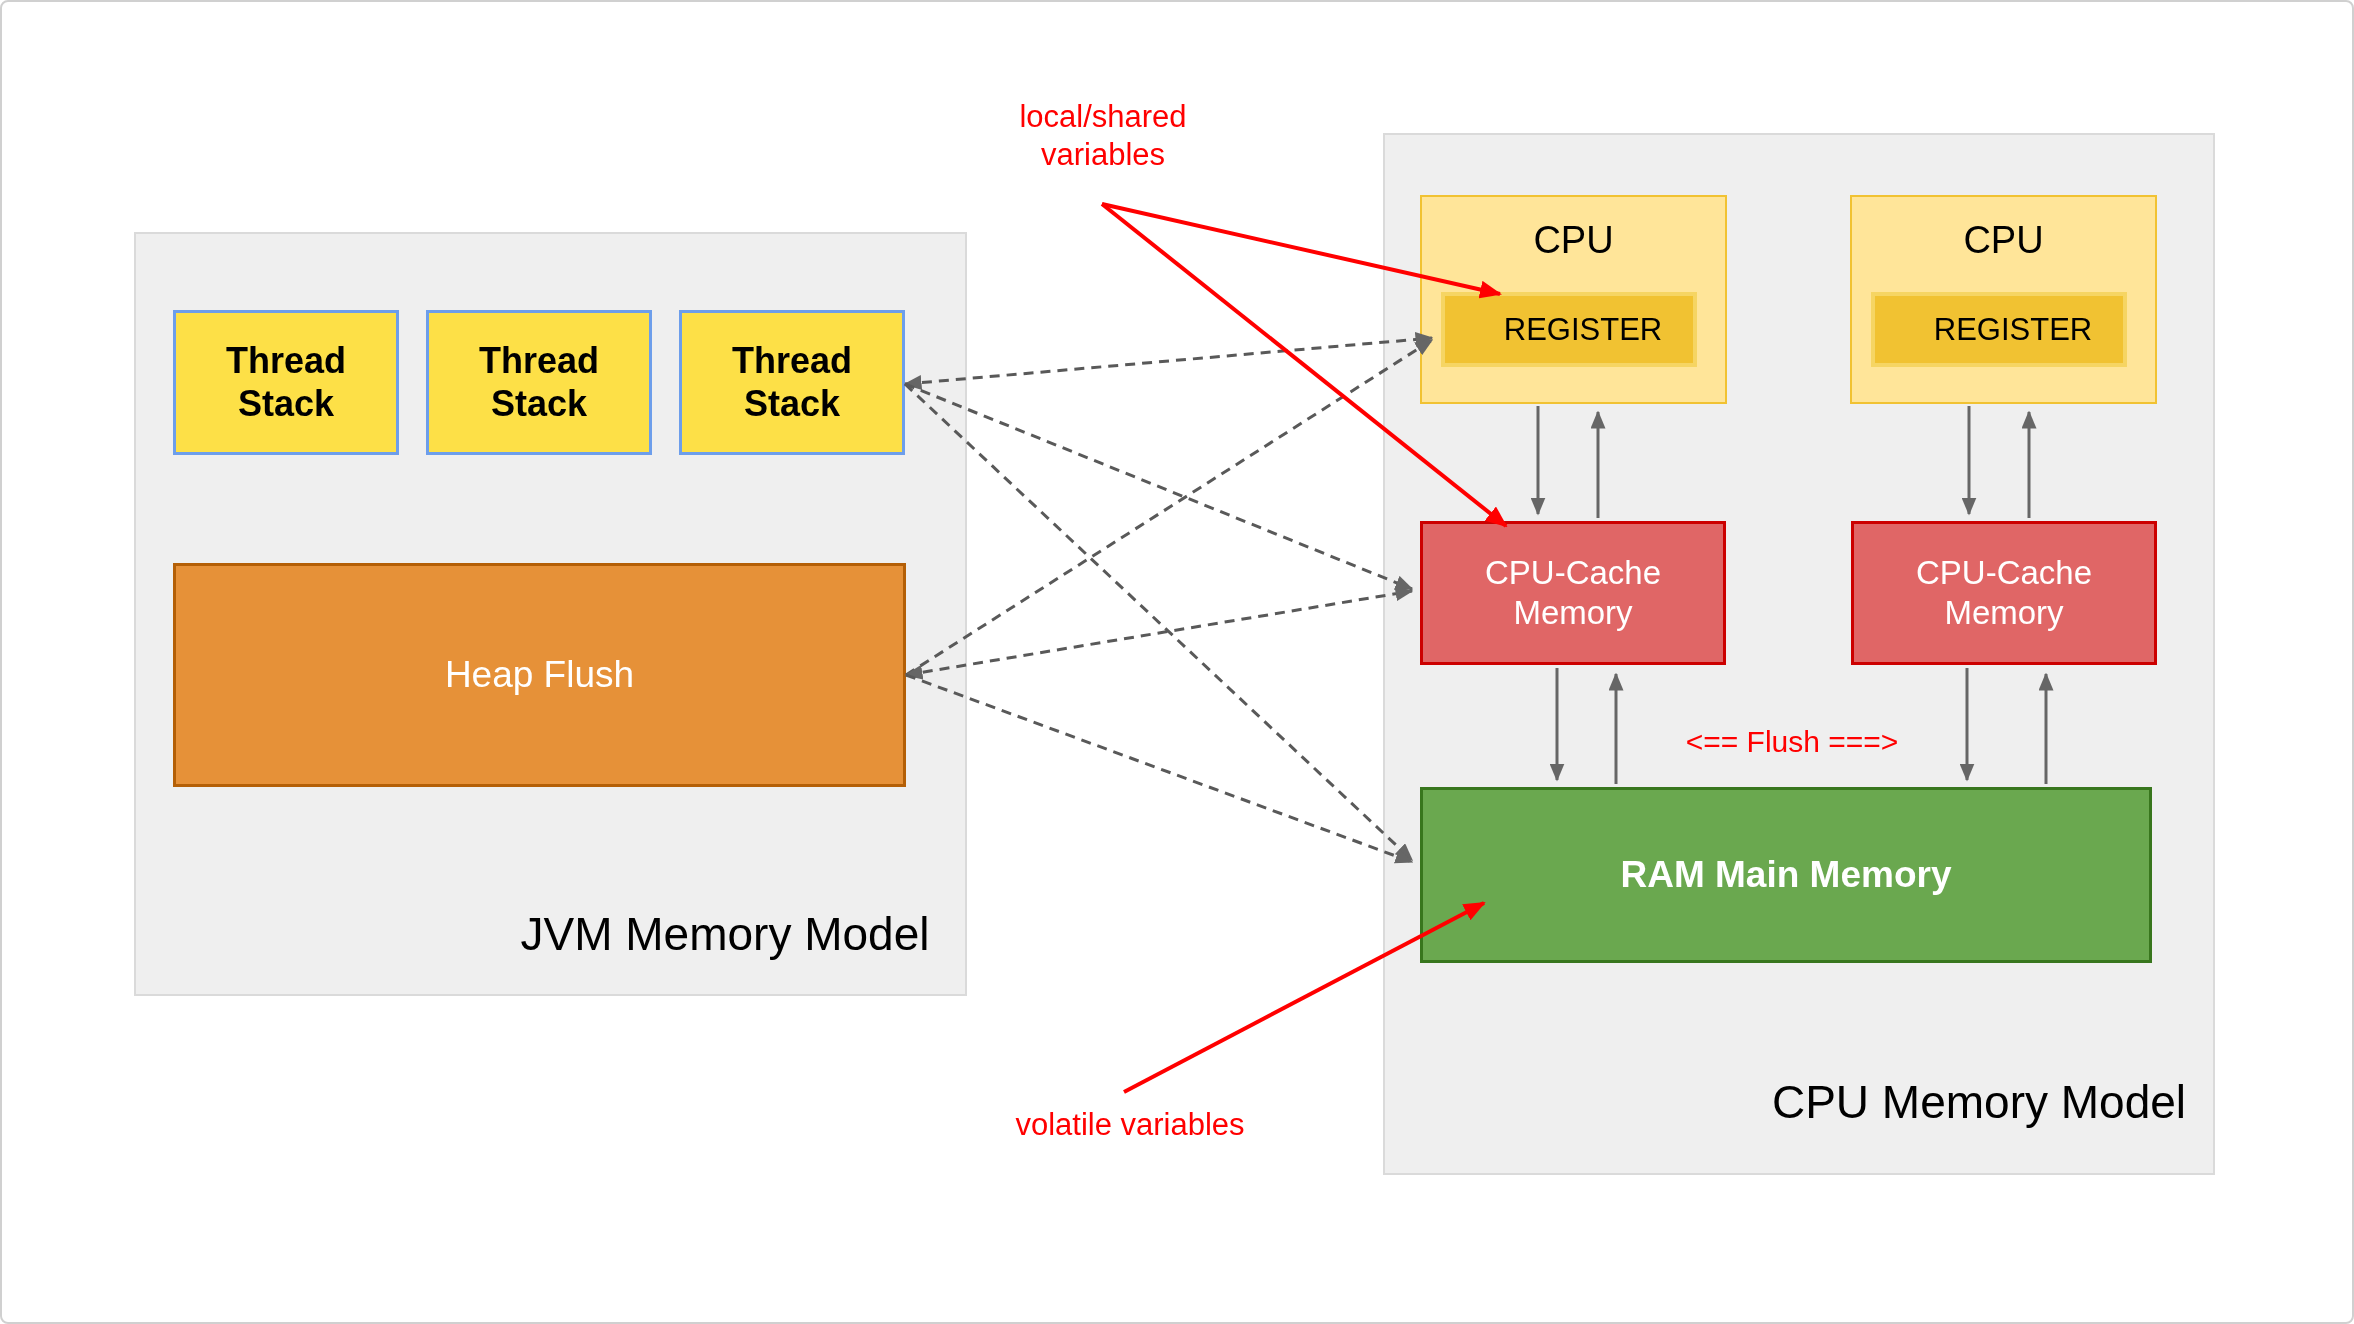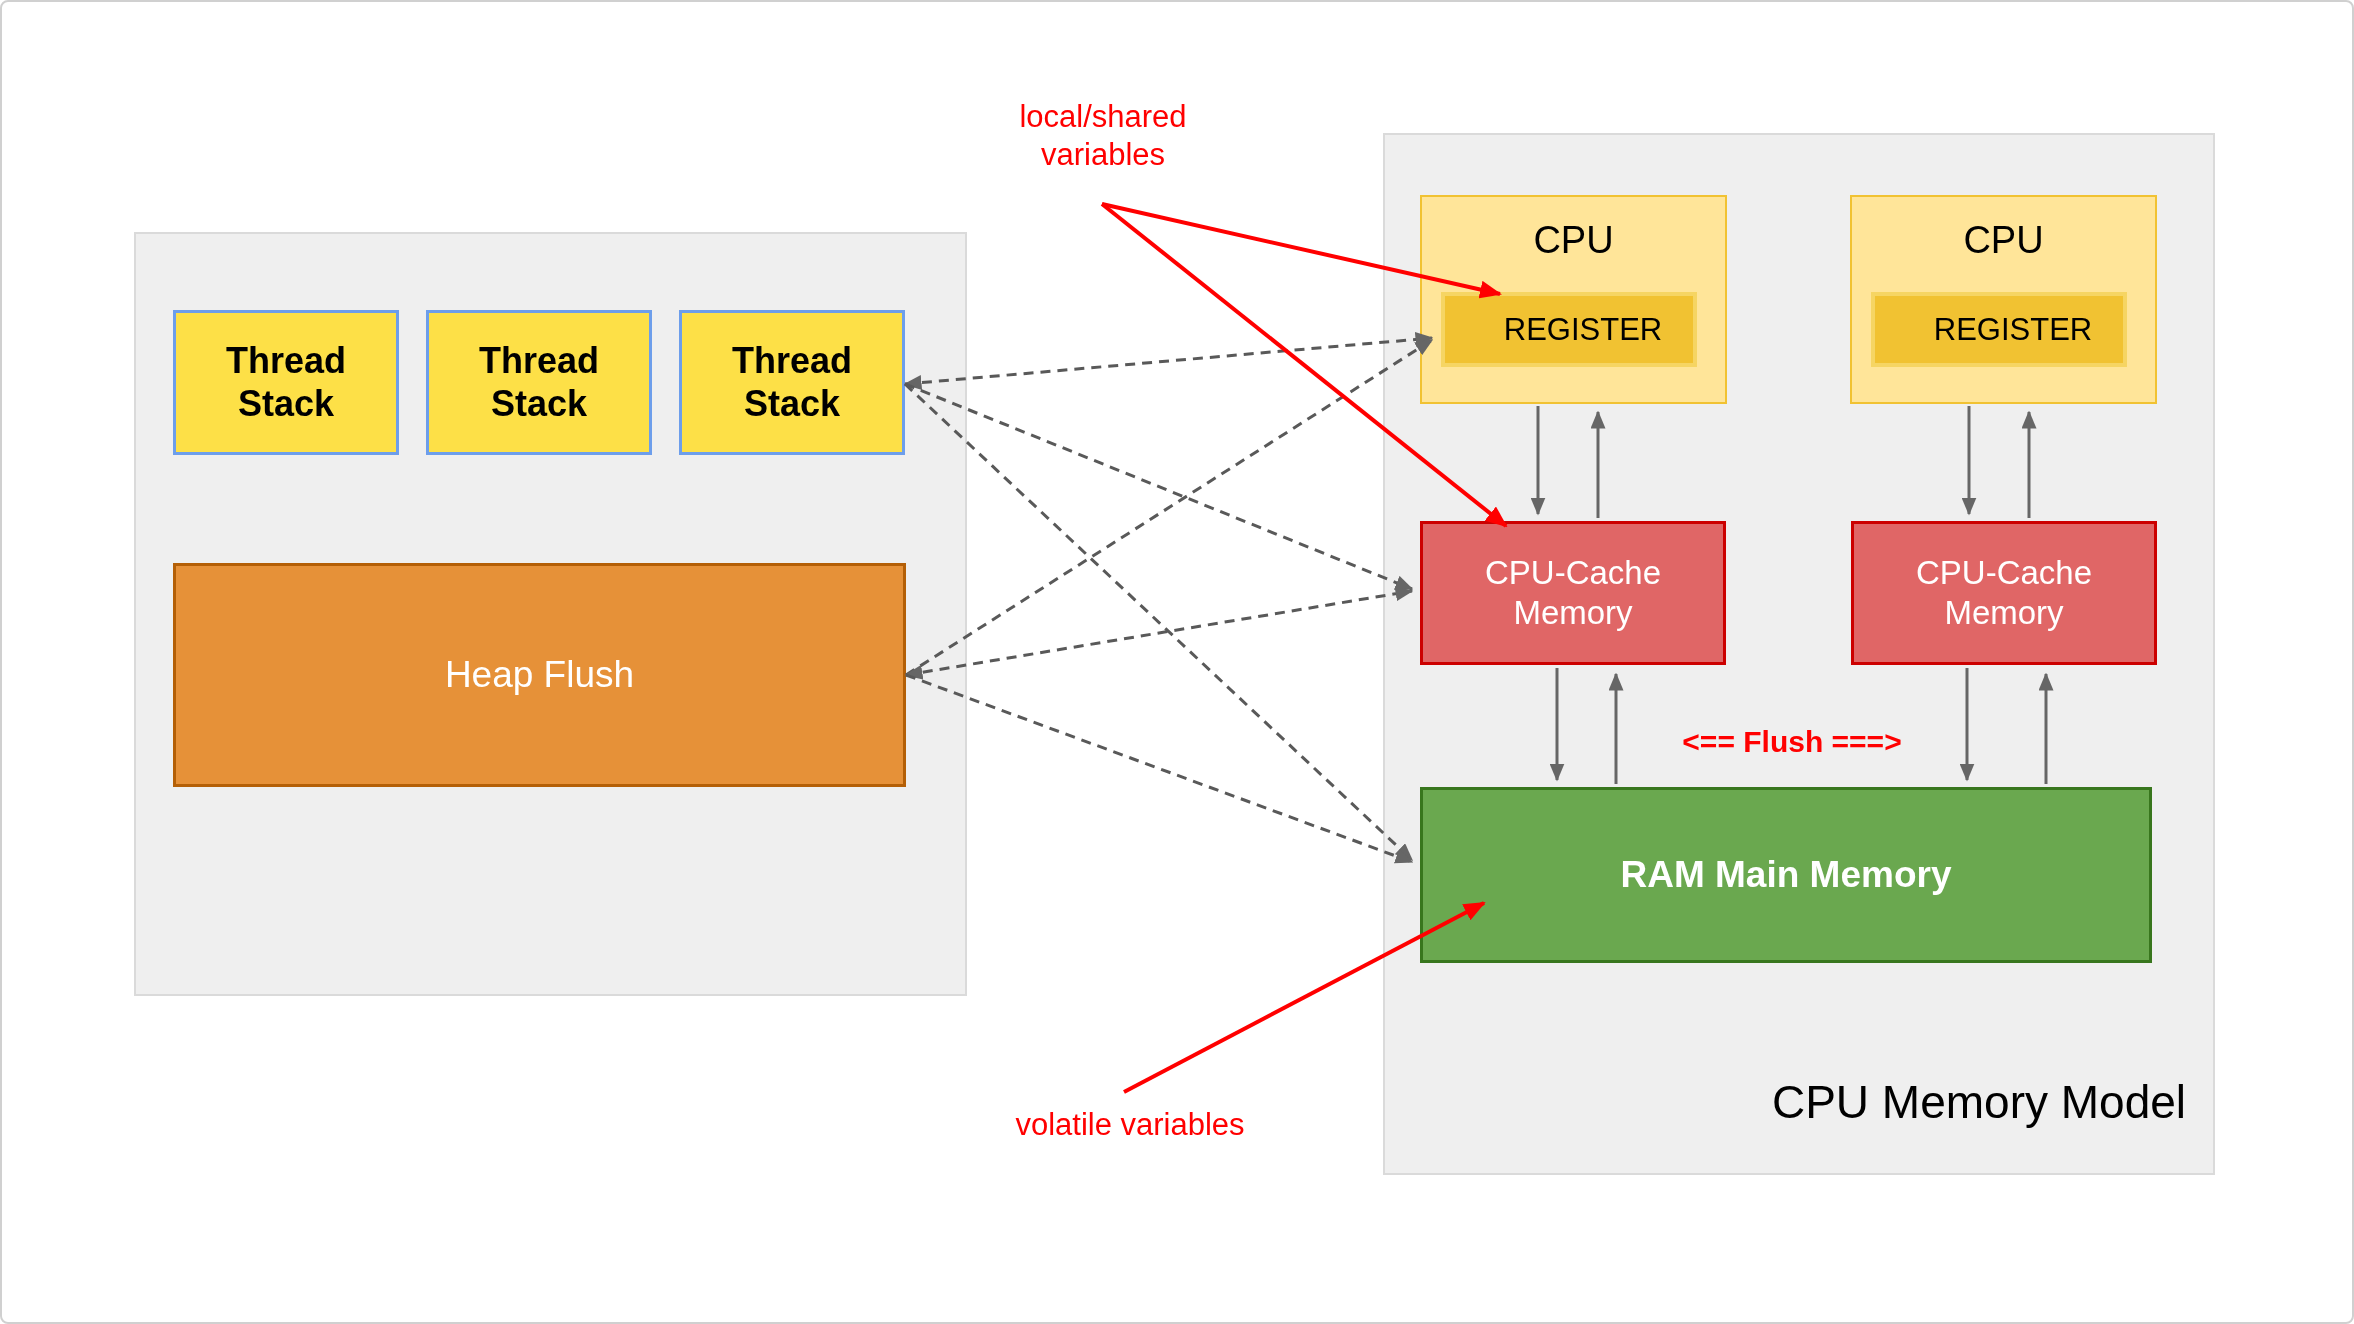--- a/index.html
+++ b/index.html
@@ -50,21 +50,21 @@
   .model-title {
     position: absolute; width: 600px; text-align: center;
     color: #000; font-size: 46px;
   }
   .red-note {
     position: absolute; width: 300px; text-align: center;
     color: #ff0000; font-size: 31px; line-height: 1.22;
   }
   .flush {
     position: absolute; width: 400px; text-align: center;
-    color: #ff0000; font-size: 30px; font-weight: bold;
+    color: #ff0000; font-size: 30px; font-weight: normal;
   }
   svg.overlay {
     position: absolute; left: 0; top: 0;
     width: 2354px; height: 1324px;
     pointer-events: none;
   }
   .sg { stroke:#666666; stroke-width:3; fill:none; }
   .dg { stroke:#595959; stroke-width:3; fill:none; stroke-dasharray:10 7; }
   .rd { stroke:#ff0000; stroke-width:4; fill:none; }
 </style>
@@ -87,20 +87,21 @@
   </div>
   <div class="box thread-stack" style="left:677px; top:308px; width:226px; height:145px;">
     <div>Thread</div>
     <div>Stack</div>
   </div>
 
   <div class="box heap" style="left:171px; top:561px; width:733px; height:224px;">
     <div>Heap Flush</div>
   </div>
 
+  <div class="model-title" style="left:423px; top:905px;">JVM Memory Model</div>
 
   <div class="box cpu-box" style="left:1418px; top:193px; width:307px; height:209px;">
     <div class="cpu-caption">CPU</div>
   </div>
   <div class="box register" style="left:1439px; top:290px; width:256px; height:75px;">
     <div>REGISTER</div>
   </div>
 
   <div class="box cpu-box" style="left:1848px; top:193px; width:307px; height:209px;">
     <div class="cpu-caption">CPU</div>

